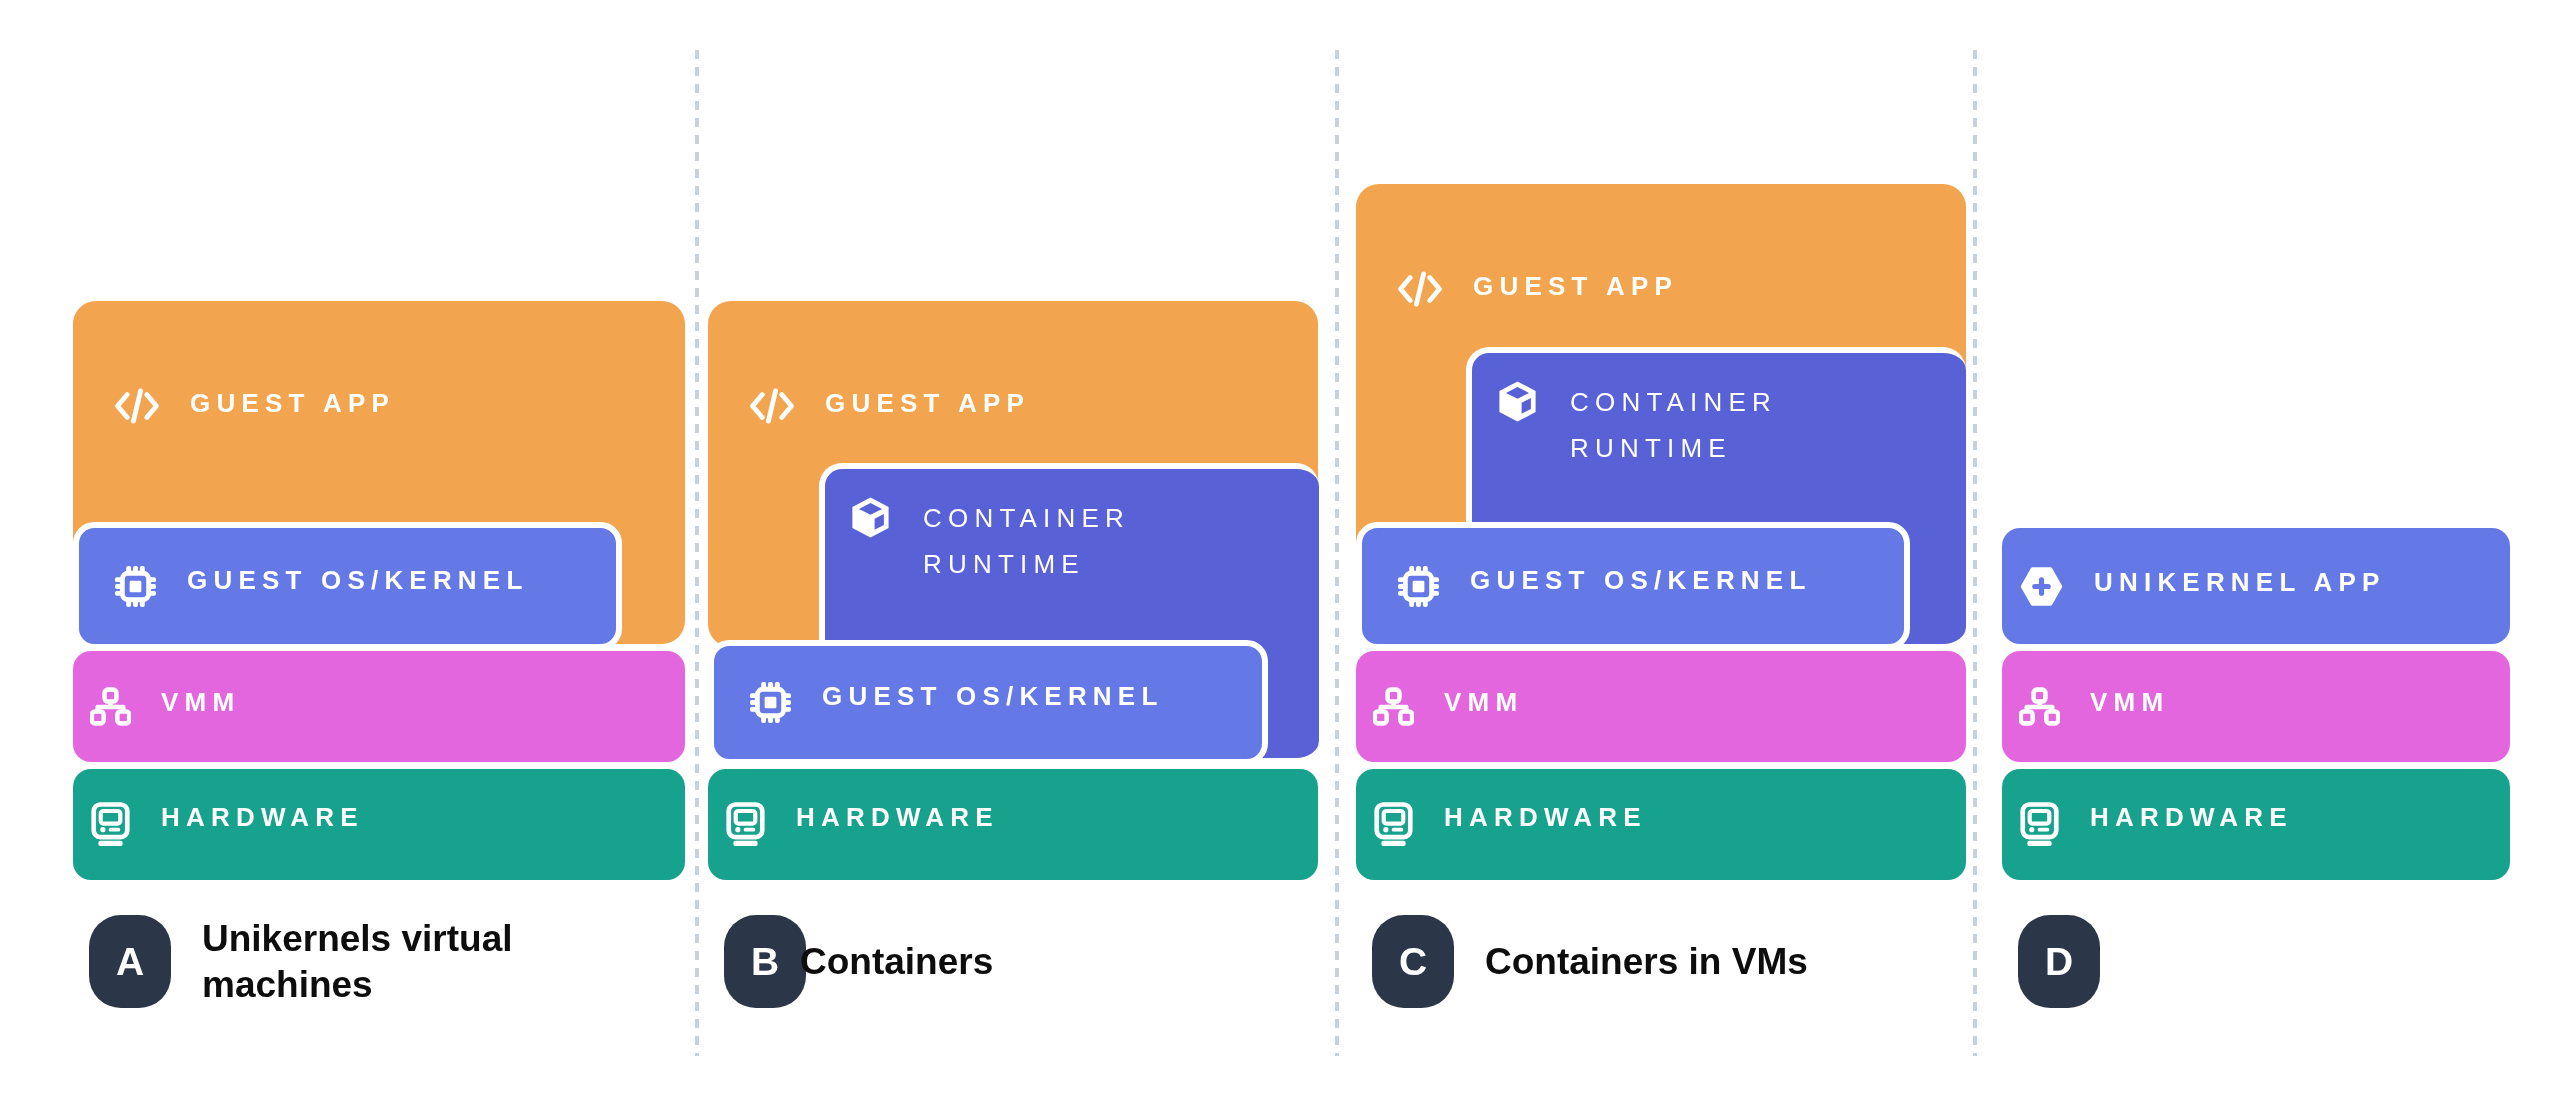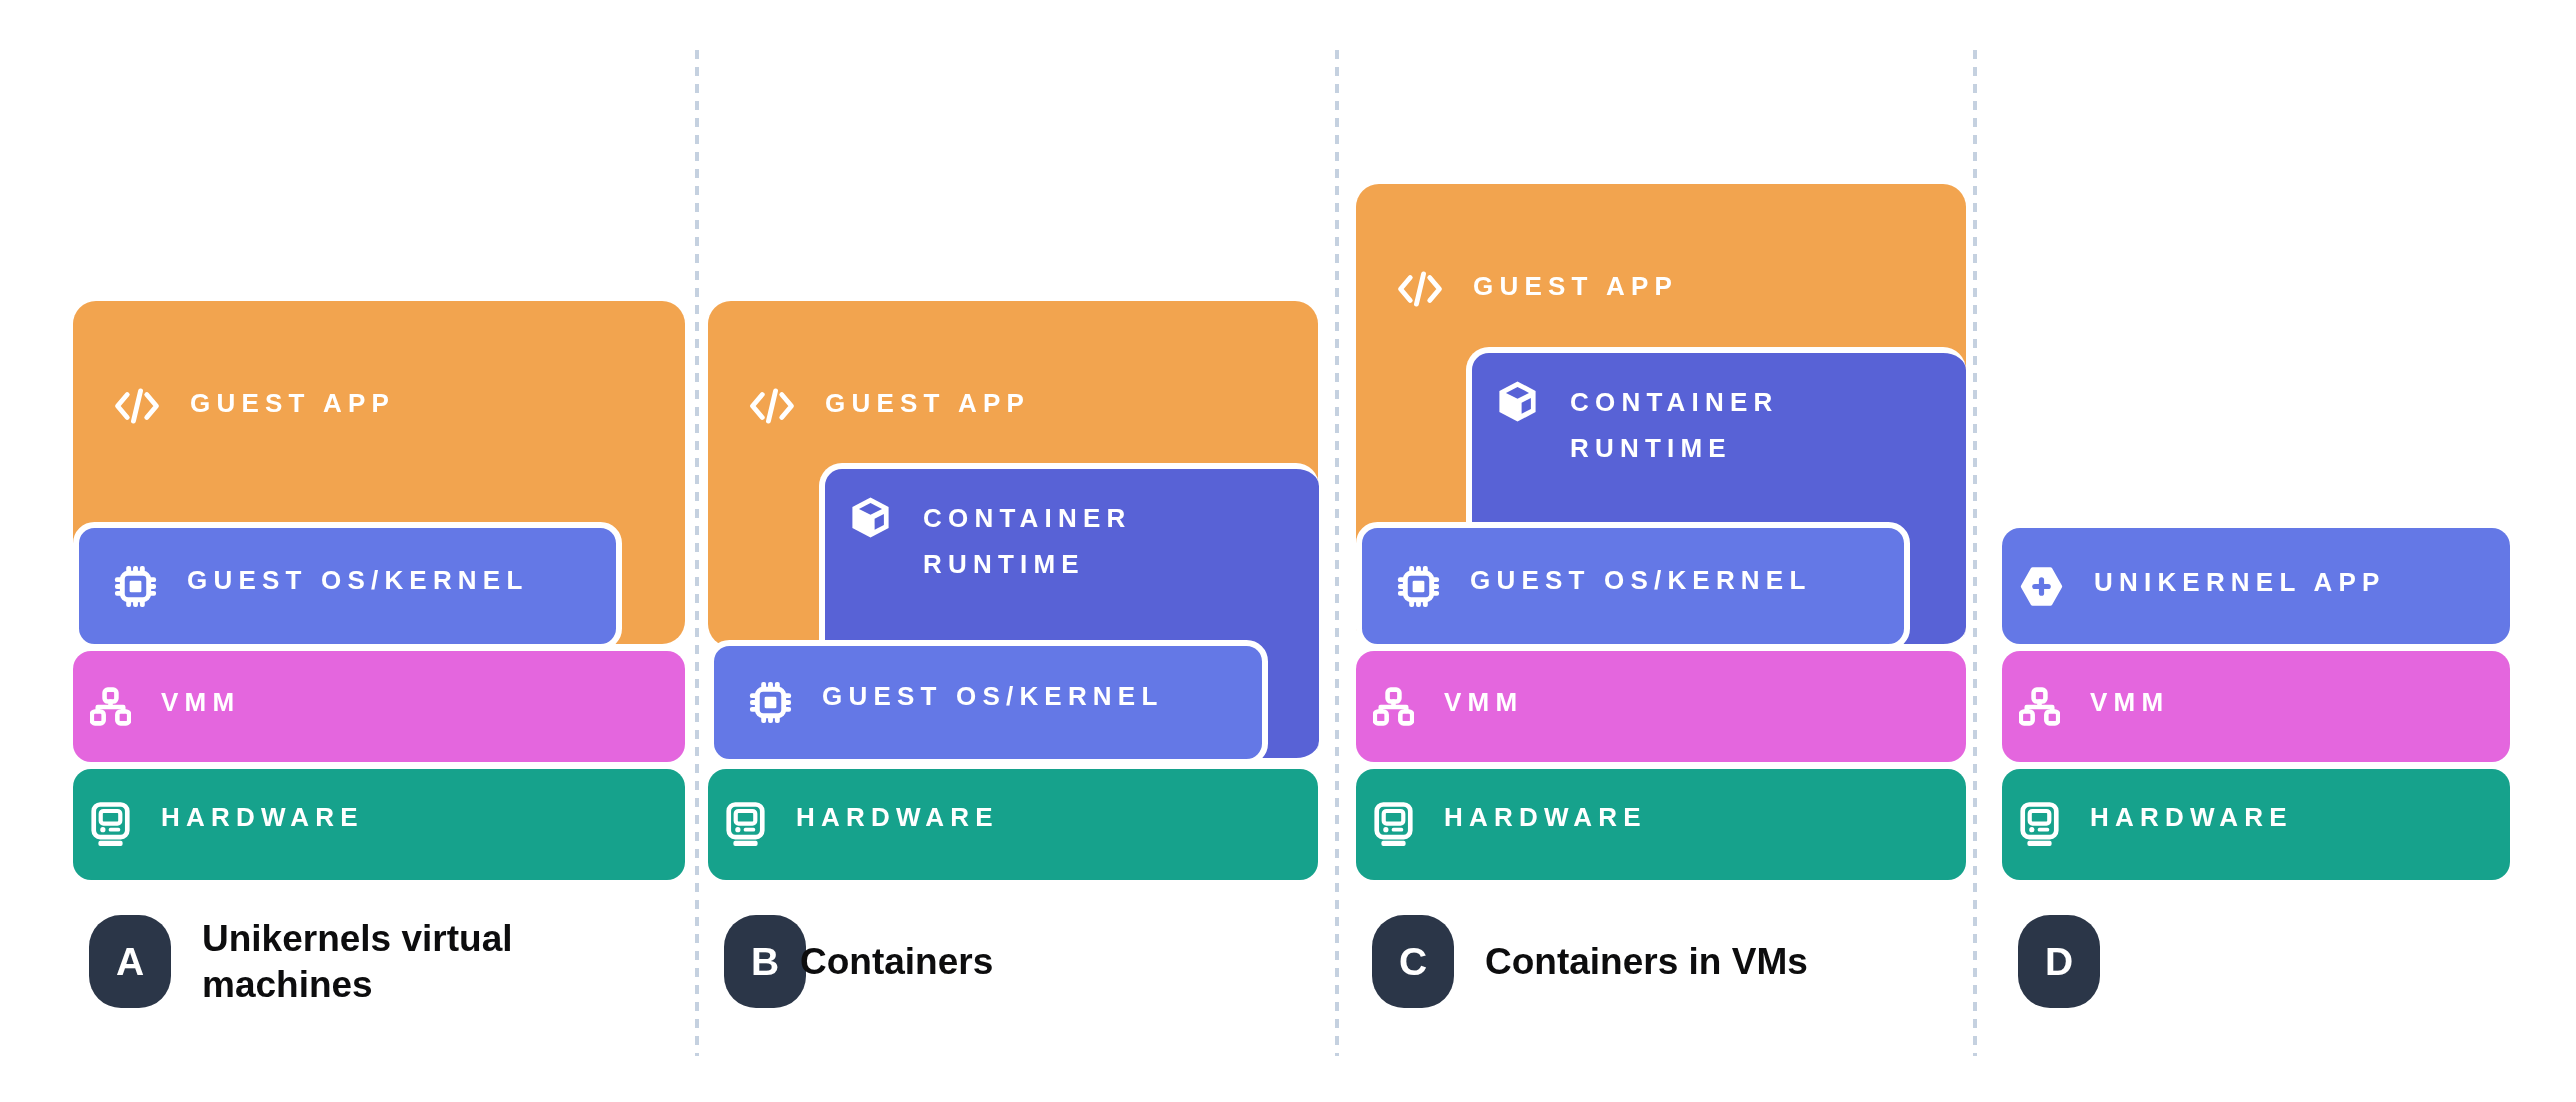--- a/index.html
+++ b/index.html
@@ -3,21 +3,21 @@
 <meta charset="utf-8">
 <style>
   html,body{margin:0;padding:0;background:#fff;}
   .canvas{position:relative;width:2576px;height:1102px;background:var(--background,#fff);
           font-family:"Liberation Sans",sans-serif;overflow:hidden;}
   .sep{position:absolute;top:50px;height:1006px;width:3.6px;
        background:repeating-linear-gradient(to bottom,var(--separator) 0 9px,transparent 9px 17px);}
   .block{position:absolute;box-sizing:border-box;display:flex;align-items:center;color:#fff;}
   .block .row{display:flex;gap:30px;}
   .blk-label{font-weight:bold;font-size:26px;letter-spacing:6.2px;color:#fff;white-space:nowrap;}
-  .rt-label{font-weight:bold;font-size:26px;letter-spacing:6.2px;color:#fff;line-height:46px;}
+  .rt-label{font-weight:normal;font-size:26px;letter-spacing:6.2px;color:#fff;line-height:46px;}
   .orange{background:var(--orange);border-radius:23px;align-items:flex-start;padding:87px 0 0 41px;z-index:1;}
   .runtime{background:var(--indigo);border:6.2px solid #fff;border-right-width:0;border-radius:23px;
            z-index:2;align-items:flex-start;padding:26px 0 0 23px;}
   .runtime .row{align-items:flex-start;}
   .gosk{background:var(--periwinkle);border:6.2px solid #fff;border-radius:21.4px;z-index:3;padding-left:35px;}
   .plain{border-radius:18px;padding-left:17px;}
   .vmm{background:var(--magenta);}
   .hw{background:var(--teal);}
   .uni{background:var(--periwinkle);}
   .icon{flex:0 0 auto;display:block;}

